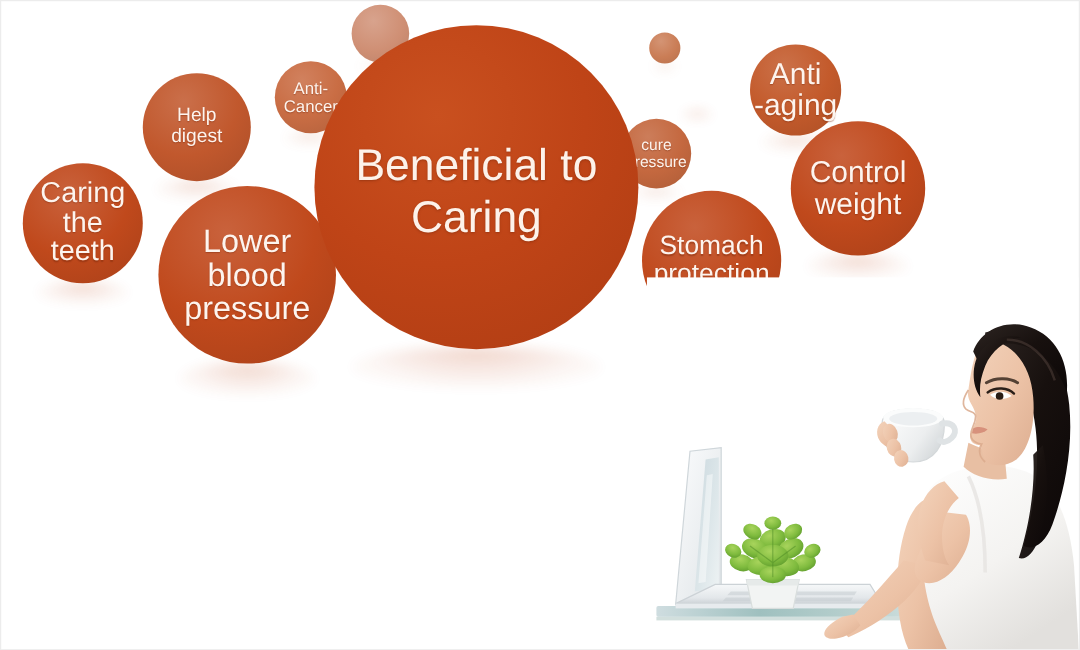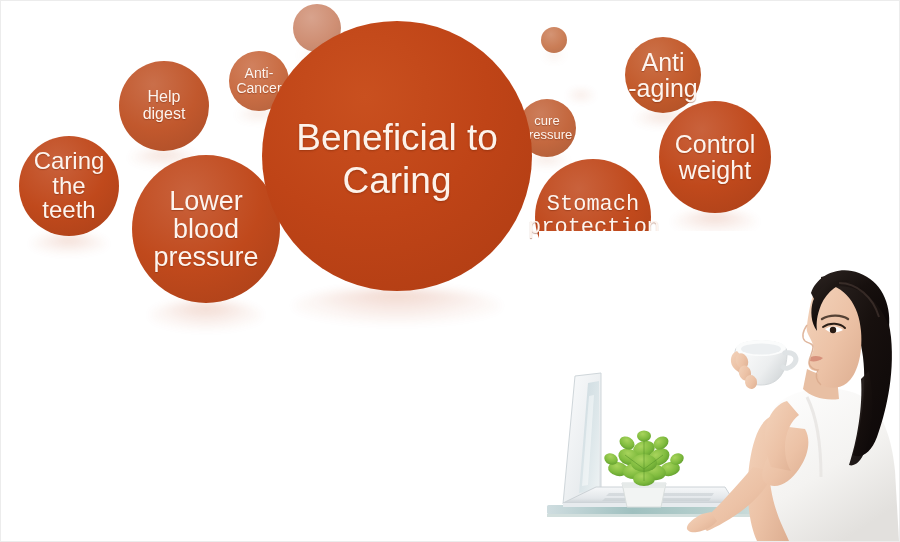--- a/index.html
+++ b/index.html
@@ -139,21 +139,21 @@
         <div class="bubble" style="left: 228px; top: 50px; width: 60px; height: 60px; font-size: 14px; background: radial-gradient(circle at 38% 26%, rgb(209, 129, 94) 0%, rgb(201, 109, 68) 52%, rgb(177, 96, 60) 100%);">
           <span class="btext">Anti-
 Cancer</span>
         </div>
         <div class="reflection" style="left: 523.525px; top: 155px; width: 44.95px; height: 10.44px; background: radial-gradient(at 50% 0%, rgba(196, 104, 63, 0.55) 0%, rgba(196, 104, 63, 0.12) 62%, rgba(196, 104, 63, 0) 100%);"></div>
         <div class="bubble" style="left: 517px; top: 98px; width: 58px; height: 58px; font-size: 13px; background: radial-gradient(circle at 38% 26%, rgb(204, 125, 90) 0%, rgb(196, 104, 63) 52%, rgb(172, 92, 55) 100%);">
           <span class="btext">cure
 pressure</span>
         </div>
         <div class="reflection" style="left: 547.05px; top: 273px; width: 89.9px; height: 20.88px; background: radial-gradient(at 50% 0%, rgba(192, 73, 28, 0.55) 0%, rgba(192, 73, 28, 0.12) 62%, rgba(192, 73, 28, 0) 100%);"></div>
-        <div class="bubble" style="left: 534px; top: 158px; width: 116px; height: 116px; font-size: 22px; background: radial-gradient(circle at 38% 26%, rgb(201, 98, 60) 0%, rgb(192, 73, 28) 52%, rgb(169, 64, 25) 100%); font-family: Liberation Mono, monospace;">
+        <div class="bubble" style="left: 534px; top: 158px; width: 116px; height: 116px; font-size: 22px; background: radial-gradient(circle at 38% 26%, rgb(201, 98, 60) 0%, rgb(192, 73, 28) 52%, rgb(169, 64, 25) 100%);">
           <span class="btext">Stomach
 protection</span>
         </div>
         <div class="reflection" style="left: 632.55px; top: 111px; width: 58.9px; height: 13.68px; background: radial-gradient(at 50% 0%, rgba(195, 90, 43, 0.55) 0%, rgba(195, 90, 43, 0.12) 62%, rgba(195, 90, 43, 0) 100%);"></div>
         <div class="bubble" style="left: 624px; top: 36px; width: 76px; height: 76px; font-size: 25px; background: radial-gradient(circle at 38% 26%, rgb(203, 113, 73) 0%, rgb(195, 90, 43) 52%, rgb(172, 79, 38) 100%);">
           <span class="btext">Anti
 -aging</span>
         </div>
         <div class="reflection" style="left: 670.6px; top: 211px; width: 86.8px; height: 20.16px; background: radial-gradient(at 50% 0%, rgba(192, 73, 28, 0.55) 0%, rgba(192, 73, 28, 0.12) 62%, rgba(192, 73, 28, 0) 100%);"></div>
         <div class="bubble" style="left: 658px; top: 100px; width: 112px; height: 112px; font-size: 25px; background: radial-gradient(circle at 38% 26%, rgb(201, 98, 60) 0%, rgb(192, 73, 28) 52%, rgb(169, 64, 25) 100%); align-items: center;">

